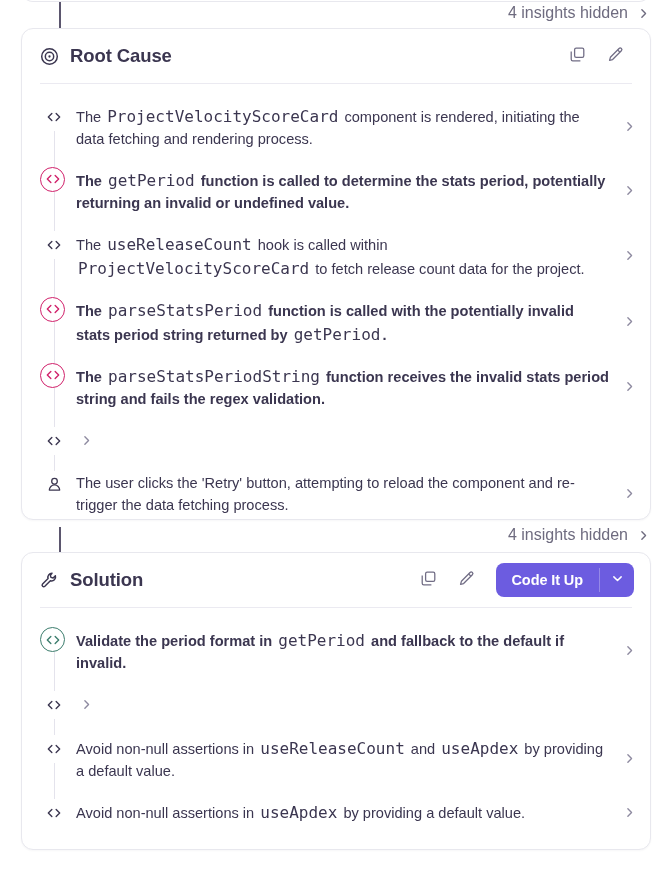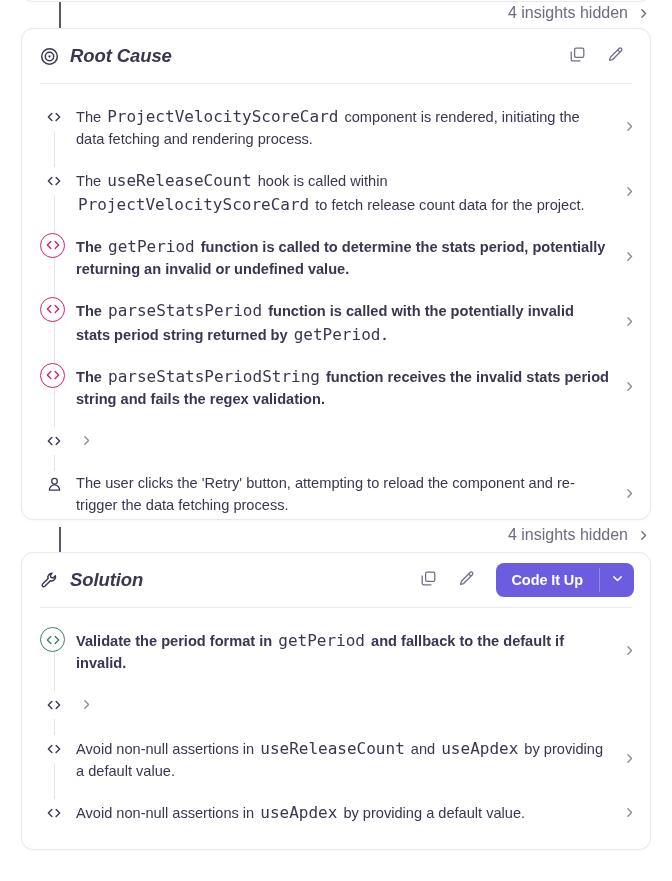--- a/index.html
+++ b/index.html
@@ -77,21 +77,20 @@
     align-items: center;
     padding: 0 16px 0 18px;
   }
 
   .card-title-group {
     display: flex;
     align-items: center;
     gap: 11px;
     flex: 1 1 auto;
     min-width: 0;
-    font-style: italic;
   }
   .card-title {
     font-size: 18.5px;
     font-weight: 700;
     color: #3b3650;
     letter-spacing: -0.1px;
     white-space: nowrap;
   }
   .header-icon {
     display: block;
@@ -298,40 +297,40 @@
               <path d="M12.7 5.6 17.1 10l-4.4 4.4"></path>
             </svg>
           </span>
           <div class="insight-text">The <code>ProjectVelocityScoreCard</code> component is rendered, initiating the data fetching and rendering process.</div>
           <span class="insight-chev"><svg width="13" height="13" viewBox="0 0 16 16" fill="none" stroke="currentColor" stroke-width="1.7" stroke-linecap="round" stroke-linejoin="round">
               <path d="M6 3.5 L10.5 8 L6 12.5"></path>
             </svg></span>
         </div>
         <div class="insight">
           <div class="rail"></div>
+          <span class="insight-icon ringed accent-pink">
+            <svg width="16" height="16" viewBox="0 0 20 20" fill="none" stroke="currentColor" stroke-width="1.7" stroke-linecap="round" stroke-linejoin="round">
+              <path d="M7.3 5.6 2.9 10l4.4 4.4"></path>
+              <path d="M12.7 5.6 17.1 10l-4.4 4.4"></path>
+            </svg>
+          </span>
+          <div class="insight-text emphasis">The <code>getPeriod</code> function is called to determine the stats period, potentially returning an invalid or undefined value.</div>
+          <span class="insight-chev"><svg width="13" height="13" viewBox="0 0 16 16" fill="none" stroke="currentColor" stroke-width="1.7" stroke-linecap="round" stroke-linejoin="round">
+              <path d="M6 3.5 L10.5 8 L6 12.5"></path>
+            </svg></span>
+        </div>
+        <div class="insight">
+          <div class="rail"></div>
           <span class="insight-icon">
             <svg width="16" height="16" viewBox="0 0 20 20" fill="none" stroke="currentColor" stroke-width="1.7" stroke-linecap="round" stroke-linejoin="round">
               <path d="M7.3 5.6 2.9 10l4.4 4.4"></path>
               <path d="M12.7 5.6 17.1 10l-4.4 4.4"></path>
             </svg>
           </span>
           <div class="insight-text">The <code>useReleaseCount</code> hook is called within <code>ProjectVelocityScoreCard</code> to fetch release count data for the project.</div>
-          <span class="insight-chev"><svg width="13" height="13" viewBox="0 0 16 16" fill="none" stroke="currentColor" stroke-width="1.7" stroke-linecap="round" stroke-linejoin="round">
-              <path d="M6 3.5 L10.5 8 L6 12.5"></path>
-            </svg></span>
-        </div>
-        <div class="insight">
-          <div class="rail"></div>
-          <span class="insight-icon ringed accent-pink">
-            <svg width="16" height="16" viewBox="0 0 20 20" fill="none" stroke="currentColor" stroke-width="1.7" stroke-linecap="round" stroke-linejoin="round">
-              <path d="M7.3 5.6 2.9 10l4.4 4.4"></path>
-              <path d="M12.7 5.6 17.1 10l-4.4 4.4"></path>
-            </svg>
-          </span>
-          <div class="insight-text emphasis">The <code>getPeriod</code> function is called to determine the stats period, potentially returning an invalid or undefined value.</div>
           <span class="insight-chev"><svg width="13" height="13" viewBox="0 0 16 16" fill="none" stroke="currentColor" stroke-width="1.7" stroke-linecap="round" stroke-linejoin="round">
               <path d="M6 3.5 L10.5 8 L6 12.5"></path>
             </svg></span>
         </div>
         <div class="insight">
           <div class="rail"></div>
           <span class="insight-icon ringed accent-pink">
             <svg width="16" height="16" viewBox="0 0 20 20" fill="none" stroke="currentColor" stroke-width="1.7" stroke-linecap="round" stroke-linejoin="round">
               <path d="M7.3 5.6 2.9 10l4.4 4.4"></path>
               <path d="M12.7 5.6 17.1 10l-4.4 4.4"></path>

